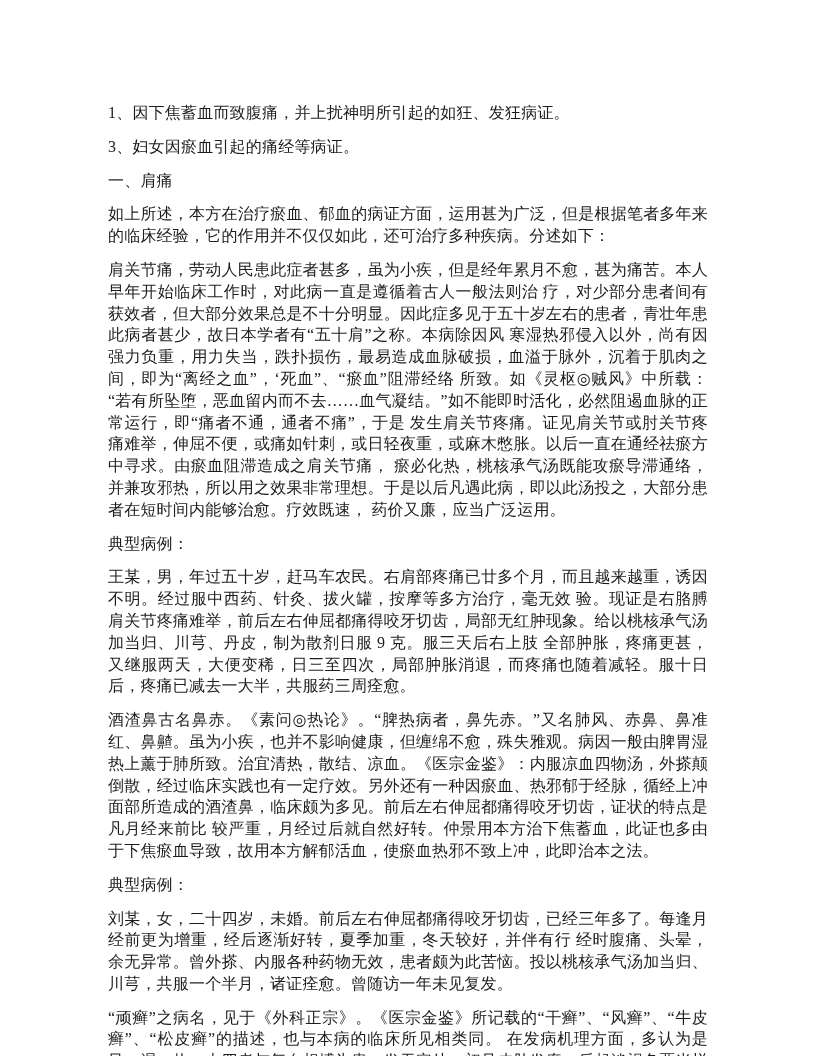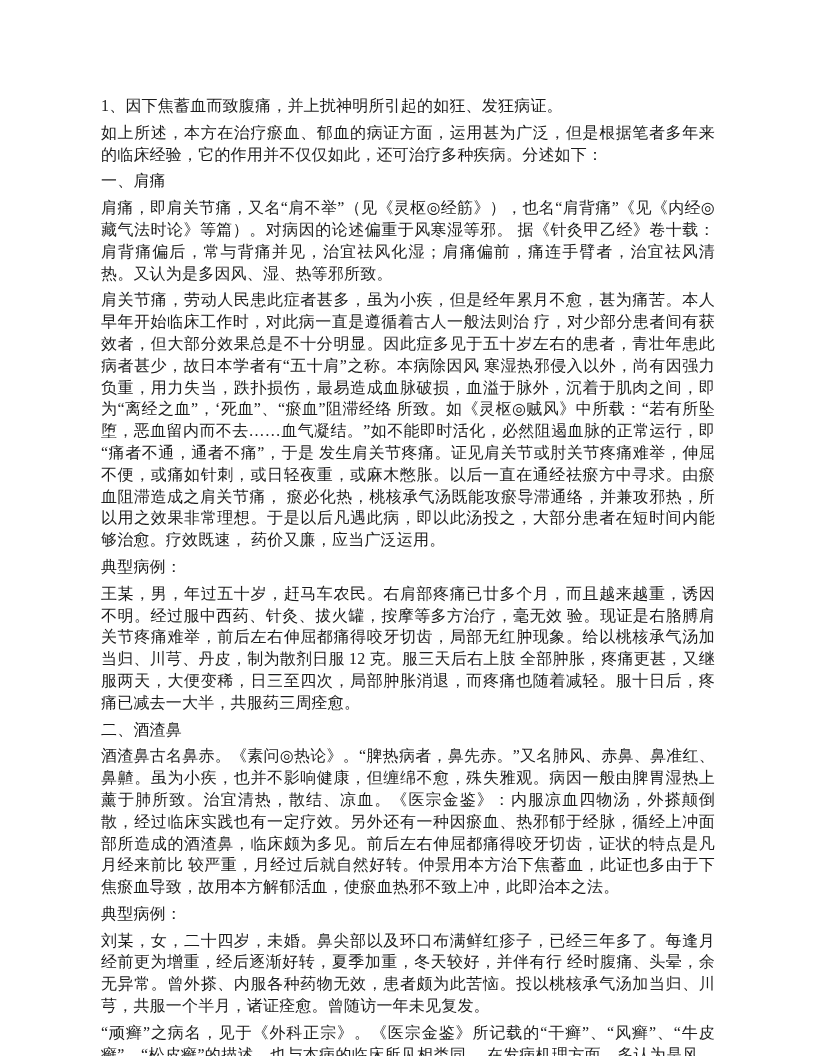--- a/index.html
+++ b/index.html
@@ -27,36 +27,35 @@
     width: 624px;
     color: #1c1c1c;
     font-family: "Liberation Serif", "DejaVu Serif", serif;
     font-size: 16px;
     line-height: 21.8px;
     text-align: justify;
     text-justify: inter-ideograph;
     letter-spacing: 0.2px;
   }
   .content p.block {
-    margin: 5px;
+    margin: 12px;
     padding: 0;
     word-break: break-all;
   }
 </style>
 </head>
 <body>
 
 <div class="page">
   <div class="content" id="doc-content">
       <p class="block list-item">1、因下焦蓄血而致腹痛，并上扰神明所引起的如狂、发狂病证。</p>
+      <p class="block list-item">3、妇女因瘀血引起的痛经等病证。</p>
+      <p class="block heading">一、肩痛</p>
       <p class="block paragraph">如上所述，本方在治疗瘀血、郁血的病证方面，运用甚为广泛，但是根据笔者多年来的临床经验，它的作用并不仅仅如此，还可治疗多种疾病。分述如下：</p>
-      <p class="block heading">一、肩痛</p>
-      <p class="block paragraph">肩痛，即肩关节痛，又名“肩不举”（见《灵枢◎经筋》），也名“肩背痛”《见《内经◎藏气法时论》等篇）。对病因的论述偏重于风寒湿等邪。 据《针灸甲乙经》卷十载：肩背痛偏后，常与背痛并见，治宜祛风化湿；肩痛偏前，痛连手臂者，治宜祛风清热。又认为是多因风、湿、热等邪所致。</p>
       <p class="block paragraph">肩关节痛，劳动人民患此症者甚多，虽为小疾，但是经年累月不愈，甚为痛苦。本人早年开始临床工作时，对此病一直是遵循着古人一般法则治 疗，对少部分患者间有获效者，但大部分效果总是不十分明显。因此症多见于五十岁左右的患者，青壮年患此病者甚少，故日本学者有“五十肩”之称。本病除因风 寒湿热邪侵入以外，尚有因强力负重，用力失当，跌扑损伤，最易造成血脉破损，血溢于脉外，沉着于肌肉之间，即为“离经之血”，‘死血”、“瘀血”阻滞经络 所致。如《灵枢◎贼风》中所载：“若有所坠堕，恶血留内而不去……血气凝结。”如不能即时活化，必然阻遏血脉的正常运行，即“痛者不通，通者不痛”，于是 发生肩关节疼痛。证见肩关节或肘关节疼痛难举，伸屈不便，或痛如针刺，或日轻夜重，或麻木憋胀。以后一直在通经祛瘀方中寻求。由瘀血阻滞造成之肩关节痛， 瘀必化热，桃核承气汤既能攻瘀导滞通络，并兼攻邪热，所以用之效果非常理想。于是以后凡遇此病，即以此汤投之，大部分患者在短时间内能够治愈。疗效既速， 药价又廉，应当广泛运用。</p>
       <p class="block paragraph">典型病例：</p>
-      <p class="block paragraph">王某，男，年过五十岁，赶马车农民。右肩部疼痛已廿多个月，而且越来越重，诱因不明。经过服中西药、针灸、拔火罐，按摩等多方治疗，毫无效 验。现证是右胳膊肩关节疼痛难举，前后左右伸屈都痛得咬牙切齿，局部无红肿现象。给以桃核承气汤加当归、川芎、丹皮，制为散剂日服 12 克。服三天后右上肢 全部肿胀，疼痛更甚，又继服两天，大便变稀，日三至四次，局部肿胀消退，而疼痛也随着减轻。服十日后，疼痛已减去一大半，共服药三周痊愈。</p>
-      <p class="block heading">二、酒渣鼻</p>
+      <p class="block paragraph">王某，男，年过五十岁，赶马车农民。右肩部疼痛已廿多个月，而且越来越重，诱因不明。经过服中西药、针灸、拔火罐，按摩等多方治疗，毫无效 验。现证是右胳膊肩关节疼痛难举，前后左右伸屈都痛得咬牙切齿，局部无红肿现象。给以桃核承气汤加当归、川芎、丹皮，制为散剂日服 9 克。服三天后右上肢 全部肿胀，疼痛更甚，又继服两天，大便变稀，日三至四次，局部肿胀消退，而疼痛也随着减轻。服十日后，疼痛已减去一大半，共服药三周痊愈。</p>
       <p class="block paragraph">酒渣鼻古名鼻赤。《素问◎热论》。“脾热病者，鼻先赤。”又名肺风、赤鼻、鼻准红、鼻齄。虽为小疾，也并不影响健康，但缠绵不愈，殊失雅观。病因一般由脾胃湿热上薰于肺所致。治宜清热，散结、凉血。《医宗金鉴》：内服凉血四物汤，外搽颠倒散，经过临床实践也有一定疗效。另外还有一种因瘀血、热邪郁于经脉，循经上冲面部所造成的酒渣鼻，临床颇为多见。前后左右伸屈都痛得咬牙切齿，证状的特点是凡月经来前比 较严重，月经过后就自然好转。仲景用本方治下焦蓄血，此证也多由于下焦瘀血导致，故用本方解郁活血，使瘀血热邪不致上冲，此即治本之法。</p>
       <p class="block paragraph">典型病例：</p>
-      <p class="block paragraph">刘某，女，二十四岁，未婚。鼻尖部以及环口布满鲜红疹子，已经三年多了。每逢月经前更为增重，经后逐渐好转，夏季加重，冬天较好，并伴有行 经时腹痛、头晕，余无异常。曾外搽、内服各种药物无效，患者颇为此苦恼。投以桃核承气汤加当归、川芎，共服一个半月，诸证痊愈。曾随访一年未见复发。</p>
+      <p class="block paragraph">刘某，女，二十四岁，未婚。前后左右伸屈都痛得咬牙切齿，已经三年多了。每逢月经前更为增重，经后逐渐好转，夏季加重，冬天较好，并伴有行 经时腹痛、头晕，余无异常。曾外搽、内服各种药物无效，患者颇为此苦恼。投以桃核承气汤加当归、川芎，共服一个半月，诸证痊愈。曾随访一年未见复发。</p>
       <p class="block paragraph">“顽癣”之病名，见于《外科正宗》。《医宗金鉴》所记载的“干癣”、“风癣”、“牛皮癣”、“松皮癣”的描述，也与本病的临床所见相类同。 在发病机理方面，多认为是风、湿、热、虫四者与气血相搏为患。发无定处，初见皮肤发痒，后起淡褐色粟米样丘疹，病损逐渐扩大，互相融合，形成肥厚皮损，搔 痒明显，经久不愈，反复发作，痛苦难忍。目前国内外对此病的治疗方法不少，都有一定的疗效。笔者用活血化瘀的桃核承气汤加减治疗，获得一定的效果。但因病 例</p>
     </div>
 </div>
 
 </body></html>

